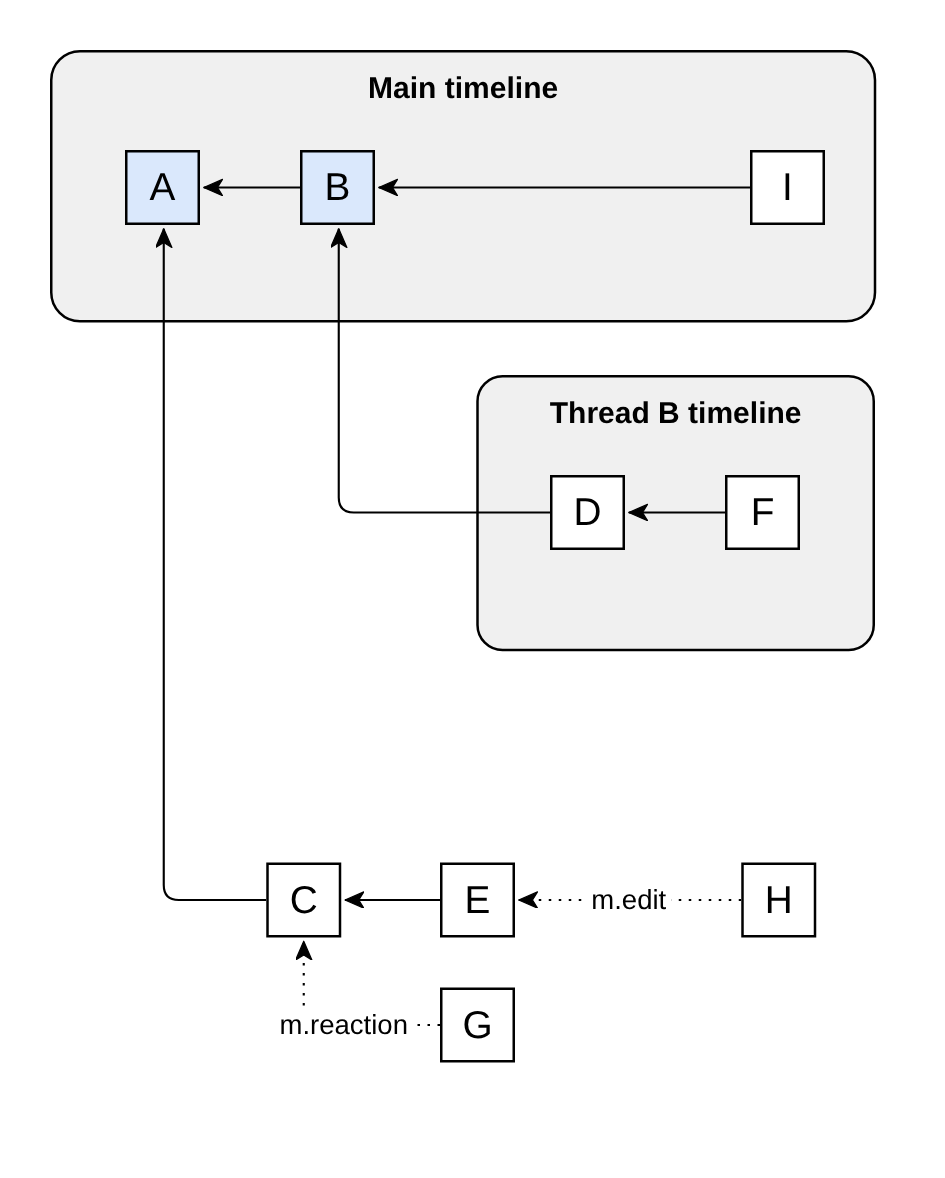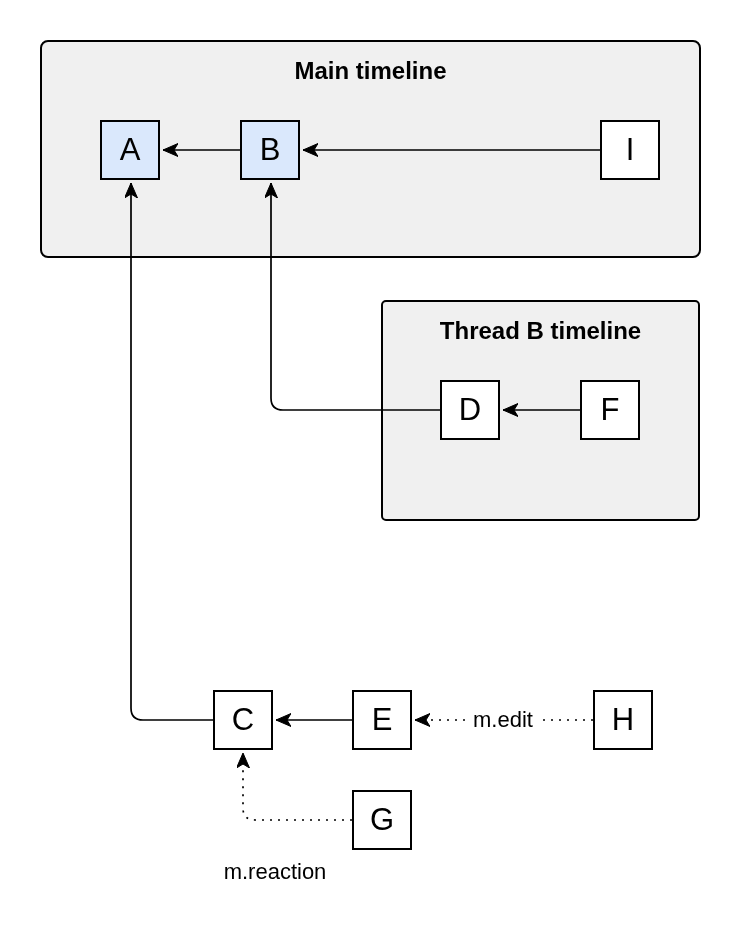--- a/index.html
+++ b/index.html
@@ -20,22 +20,22 @@
     z-index: 1;
   }
   .container-title {
     width: 100%;
     text-align: center;
     font-weight: bold;
     font-size: 24px;
     padding-top: 15px;
     letter-spacing: 0;
   }
-  #container-main     { left: 40px;  top: 40px;  width: 661px; height: 218px; border-radius: 8px; }
-  #container-thread-b { left: 381px; top: 300px; width: 319px; height: 221px; border-radius: 5px; }
+  #container-main     { left: 40px;  top: 40px;  width: 661px; height: 218px; border-radius: 24px; }
+  #container-thread-b { left: 381px; top: 300px; width: 319px; height: 221px; border-radius: 21px; }
   #container-thread-a { left: 160px; top: 543px; width: 553px; height: 356px; border-radius: 42px; }
 
   svg.edges {
     position: absolute;
     left: 0; top: 0;
     width: 756px; height: 942px;
     z-index: 5;
     pointer-events: none;
   }
   .edge { fill: none; stroke: #000; stroke-width: 1.7px; }
@@ -70,21 +70,21 @@
     position: absolute;
     transform: translate(-50%, -50%);
     background: #ffffff;
     font-size: 22px;
     line-height: 1.1;
     padding: 1px 4px;
     z-index: 6;
     white-space: nowrap;
   }
   #label-m-edit     { left: 503px; top: 720px; }
-  #label-m-reaction { left: 275px; top: 872px; }
+  #label-m-reaction { left: 275px; top: 820px; }
 </style>
 </head>
 <body>
 
 <div class="stage">
 
   <div class="container" id="container-main">
     <div class="container-title">Main timeline</div>
   </div>
   <div class="container" id="container-thread-b">

